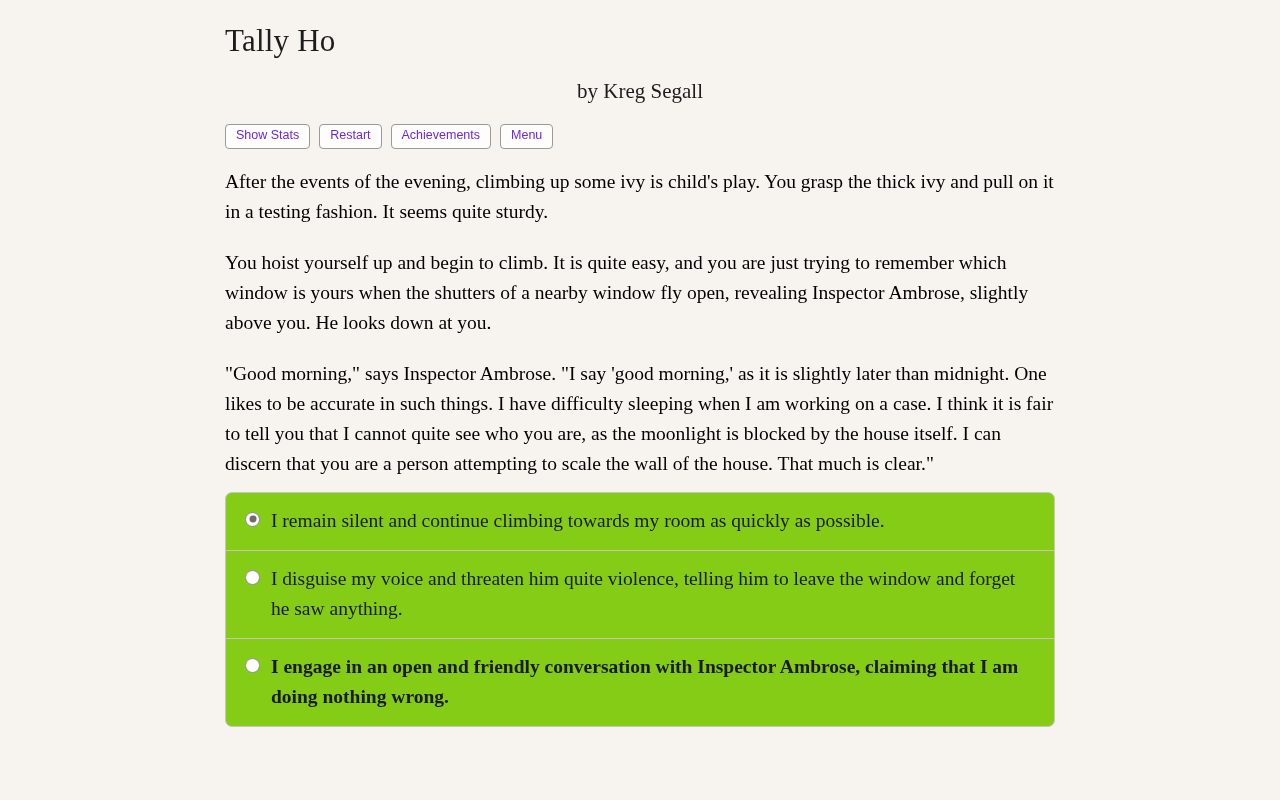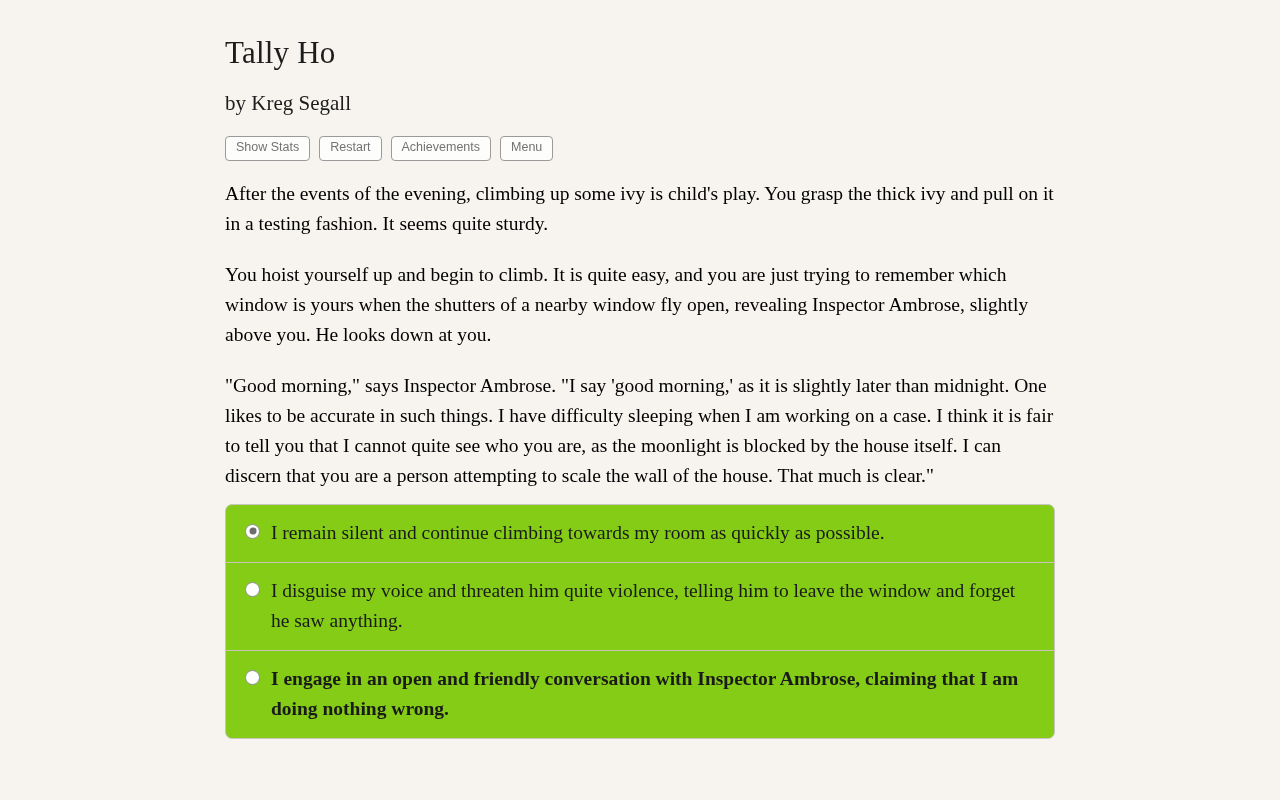--- a/index.html
+++ b/index.html
@@ -7,47 +7,48 @@
     padding: 0;
     width: 1280px;
     height: 800px;
     background: #f7f4ef;
     font-family: "Liberation Serif", serif;
     color: #1c1c1c;
     overflow: hidden;
   }
   .page {
     width: 830px;
-    margin: 12px auto;
+    margin: 0 auto;
     padding: 18px 0 0 0;
     box-sizing: border-box;
   }
   .title {
     font-size: 31px;
     font-weight: normal;
     margin: 0 0 0 0;
     line-height: 1.5;
     letter-spacing: 0.2px;
   }
   .byline {
     font-size: 21px;
     margin: 13px 0 0 0;
     line-height: 1.3;
     font-weight: normal;
+    text-align: center;
   }
   .buttons {
     margin: 19px 0 0 0;
     display: flex;
     gap: 9px;
     align-items: center;
   }
   .btn {
     font-family: "Liberation Sans", sans-serif;
     font-size: 12.5px;
-    color: #737373;
+    color: #6d28d9;
     background: #fdfdfb;
     border: 1px solid #9a9a9a;
     border-radius: 4px;
     padding: 4px 10px 5px 10px;
     line-height: 1.1;
     cursor: pointer;
   }
   .story {
     margin-top: 18px;
   }

